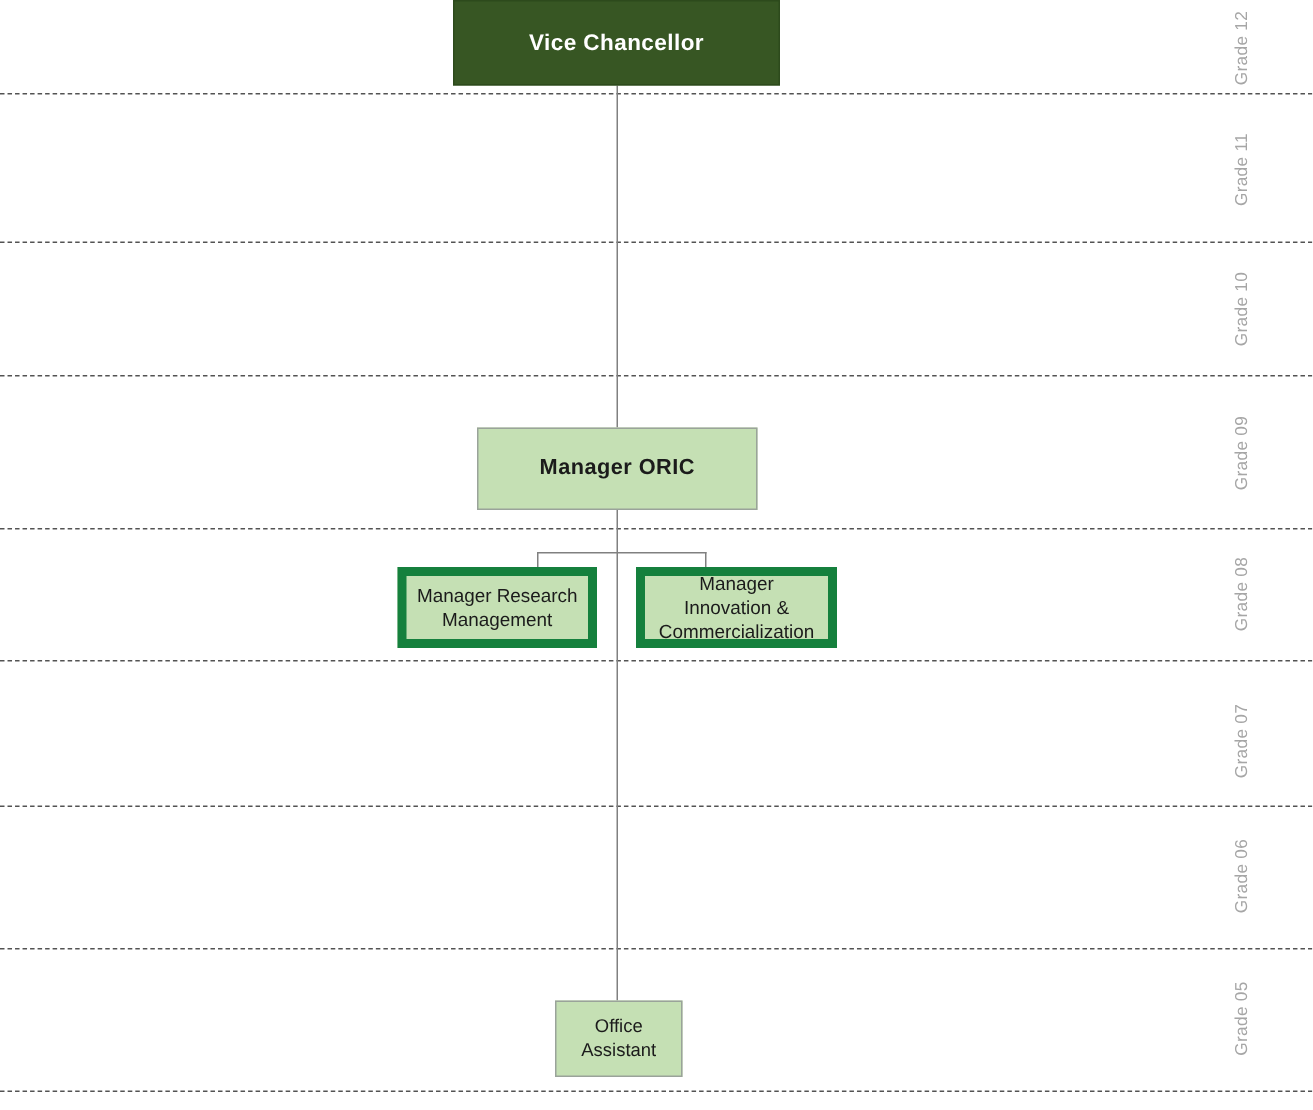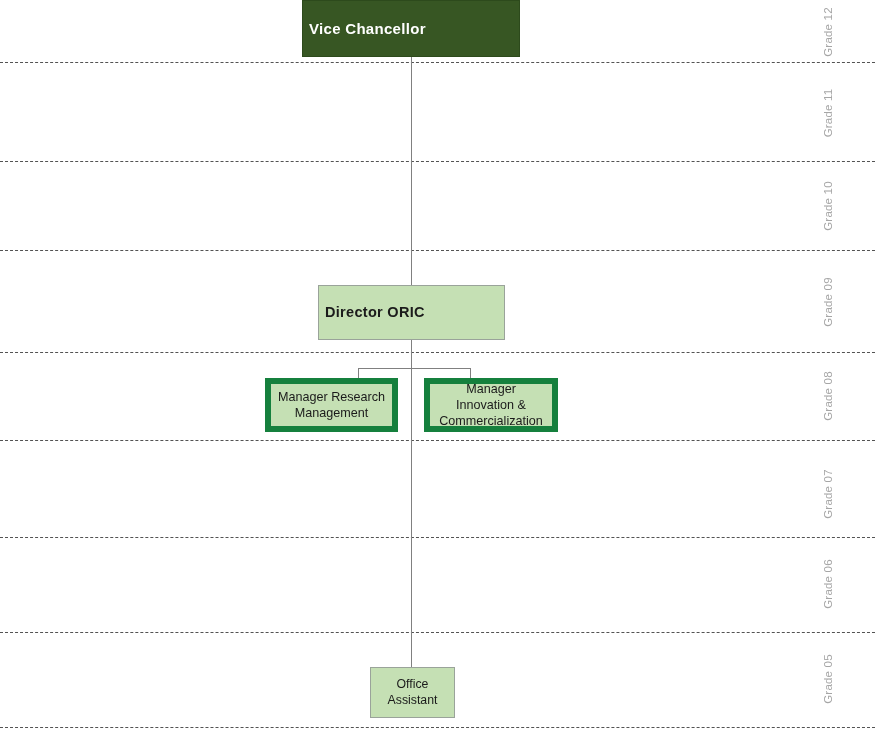--- a/index.html
+++ b/index.html
@@ -48,20 +48,21 @@
   }
   .conn-v { width: 1.3px; }
   .conn-h { height: 1.3px; }
 
   
   .node {
     position: absolute;
     box-sizing: border-box;
     display: flex;
     align-items: center;
+    justify-content: center;
     text-align: center;
     line-height: 1.28;
   }
   .node-vc {
     background: #375623;
     border: 1px solid #2d4a1c;
     color: #ffffff;
     font-weight: bold;
     font-size: 15px;
     letter-spacing: 0.3px;
@@ -119,21 +120,21 @@
 
   <div class="conn conn-h" style="left:358px; top:368px; width:113px"></div>
   <div class="conn conn-v" style="left:358px; top:368px; height:10px"></div>
   <div class="conn conn-v" style="left:470px; top:368px; height:10px"></div>
 
   <div class="node node-vc" style="left:302px; top:0px; width:218px; height:57px">
     <span class="node-label">Vice Chancellor</span>
   </div>
 
   <div class="node node-dir" style="left:318px; top:285px; width:187px; height:55px">
-    <span class="node-label">Director ORIC</span>
+    <span class="node-label">Manager ORIC</span>
   </div>
 
   <div class="node node-mgr" style="left:265px; top:378px; width:133px; height:54px">
     <span class="node-label">Manager Research Management</span>
   </div>
 
   <div class="node node-mgr" style="left:424px; top:378px; width:134px; height:54px">
     <span class="node-label">Manager Innovation &amp; Commercialization</span>
   </div>
 

